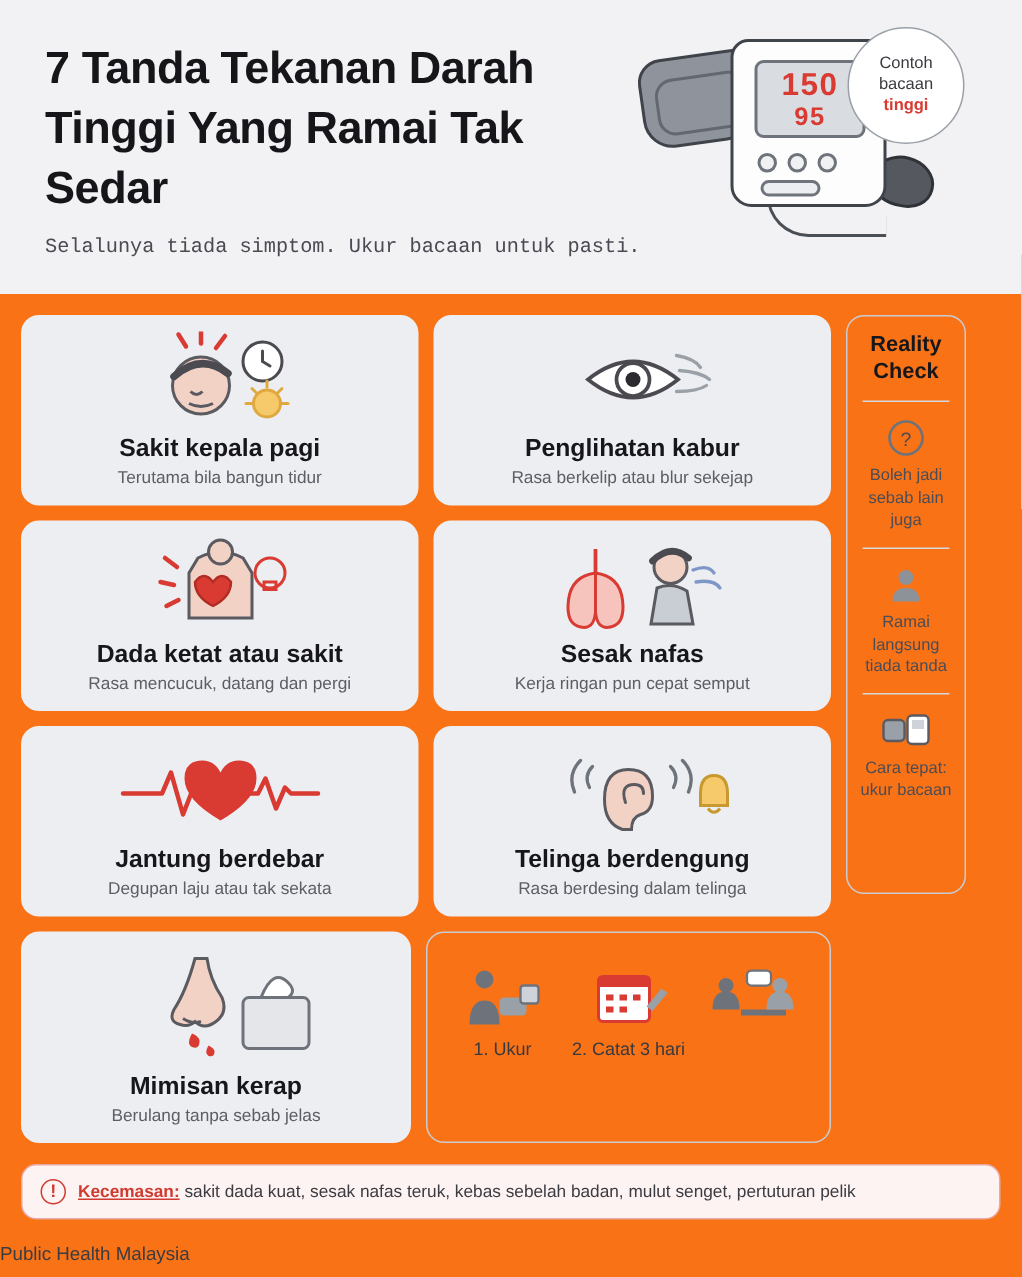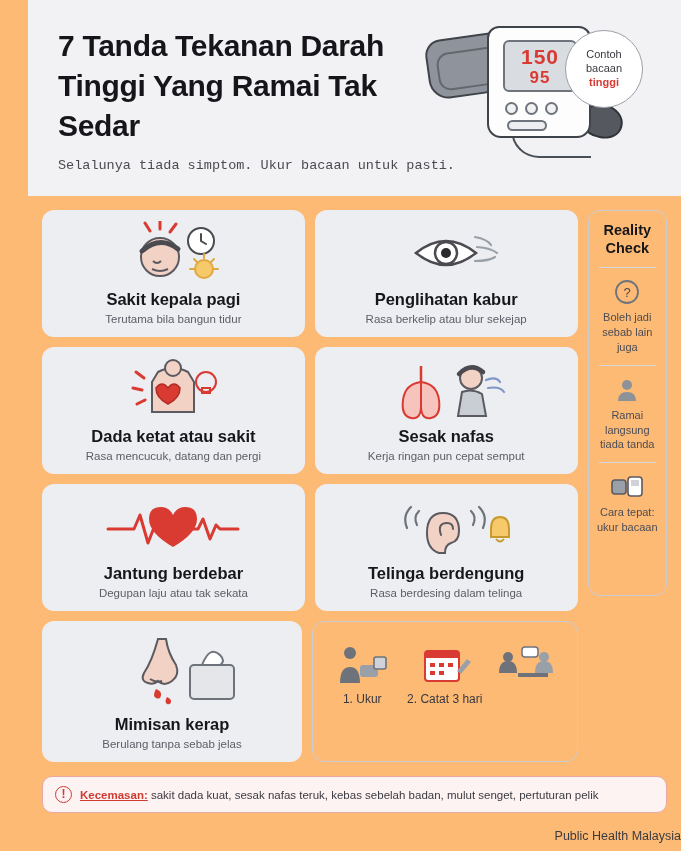--- a/index.html
+++ b/index.html
@@ -3,21 +3,21 @@
 <meta charset="utf-8">
 <style>
   * { box-sizing: border-box; margin: 0; padding: 0; }
   html, body {
     width: 681px; height: 851px;
     font-family: "Liberation Sans", sans-serif;
     background: #ffffff;
     color: #1c1c1e;
     overflow: hidden;
   }
-  .page { position: relative; width: 681px; height: 851px; background: #fdba74; padding-left: 28px; }
+  .page { position: relative; width: 681px; height: 851px; background: #f97316; }
 
   
   .header {
     position: relative;
     height: 196px;
     background: #f2f2f4;
     padding: 26px 24px 0 30px;
   }
   .title {
     font-size: 30px;
@@ -65,21 +65,21 @@
     position: absolute; left: 156px; top: 86px; width: 42px; height: 34px;
     background: #55595f; border: 2px solid #2f3237; border-radius: 50% 50% 46% 46%;
     transform: rotate(14deg);
   }
   .tube {
     position: absolute; left: 86px; top: 112px; width: 80px; height: 28px;
     border-bottom: 2px solid #4a4e55; border-left: 2px solid #4a4e55;
     border-radius: 0 0 0 40px;
   }
   .callout {
-    position: absolute; right: 2px; top: 12px; width: 78px; height: 78px;
+    position: absolute; right: 2px; top: 0px; width: 78px; height: 78px;
     border: 1.5px solid #9aa0a8; border-radius: 50%; background: #ffffff;
     display: flex; flex-direction: column; align-items: center; justify-content: center;
     text-align: center; line-height: 1.25;
   }
   .callout .c1 { font-size: 11px; color: #3a3a40; }
   .callout .c2 { font-size: 11px; color: #3a3a40; }
   .callout .c3 { font-size: 11px; color: #d93a32; font-weight: bold; }
 
   
   .body {
@@ -141,21 +141,21 @@
     gap: 8px;
     font-size: 11.5px;
     color: #3b3b42;
   }
   .alert b { color: #cf3b30; text-decoration: underline; }
   .alert-icon {
     width: 17px; height: 17px; border: 1.6px solid #cf3b30; border-radius: 50%;
     color: #cf3b30; font-size: 12px; font-weight: bold; line-height: 14px; flex: 0 0 auto;
   }
   .footer {
-    text-align: right; font-size: 12.5px; color: #3b3b42; font-weight: 500;
+    text-align: left; font-size: 12.5px; color: #3b3b42; font-weight: 500;
     margin-top: 16px;
   }
   svg { display: block; }
 </style>
 </head>
 <body>
 
 <div class="page">
 
   <div class="header">

